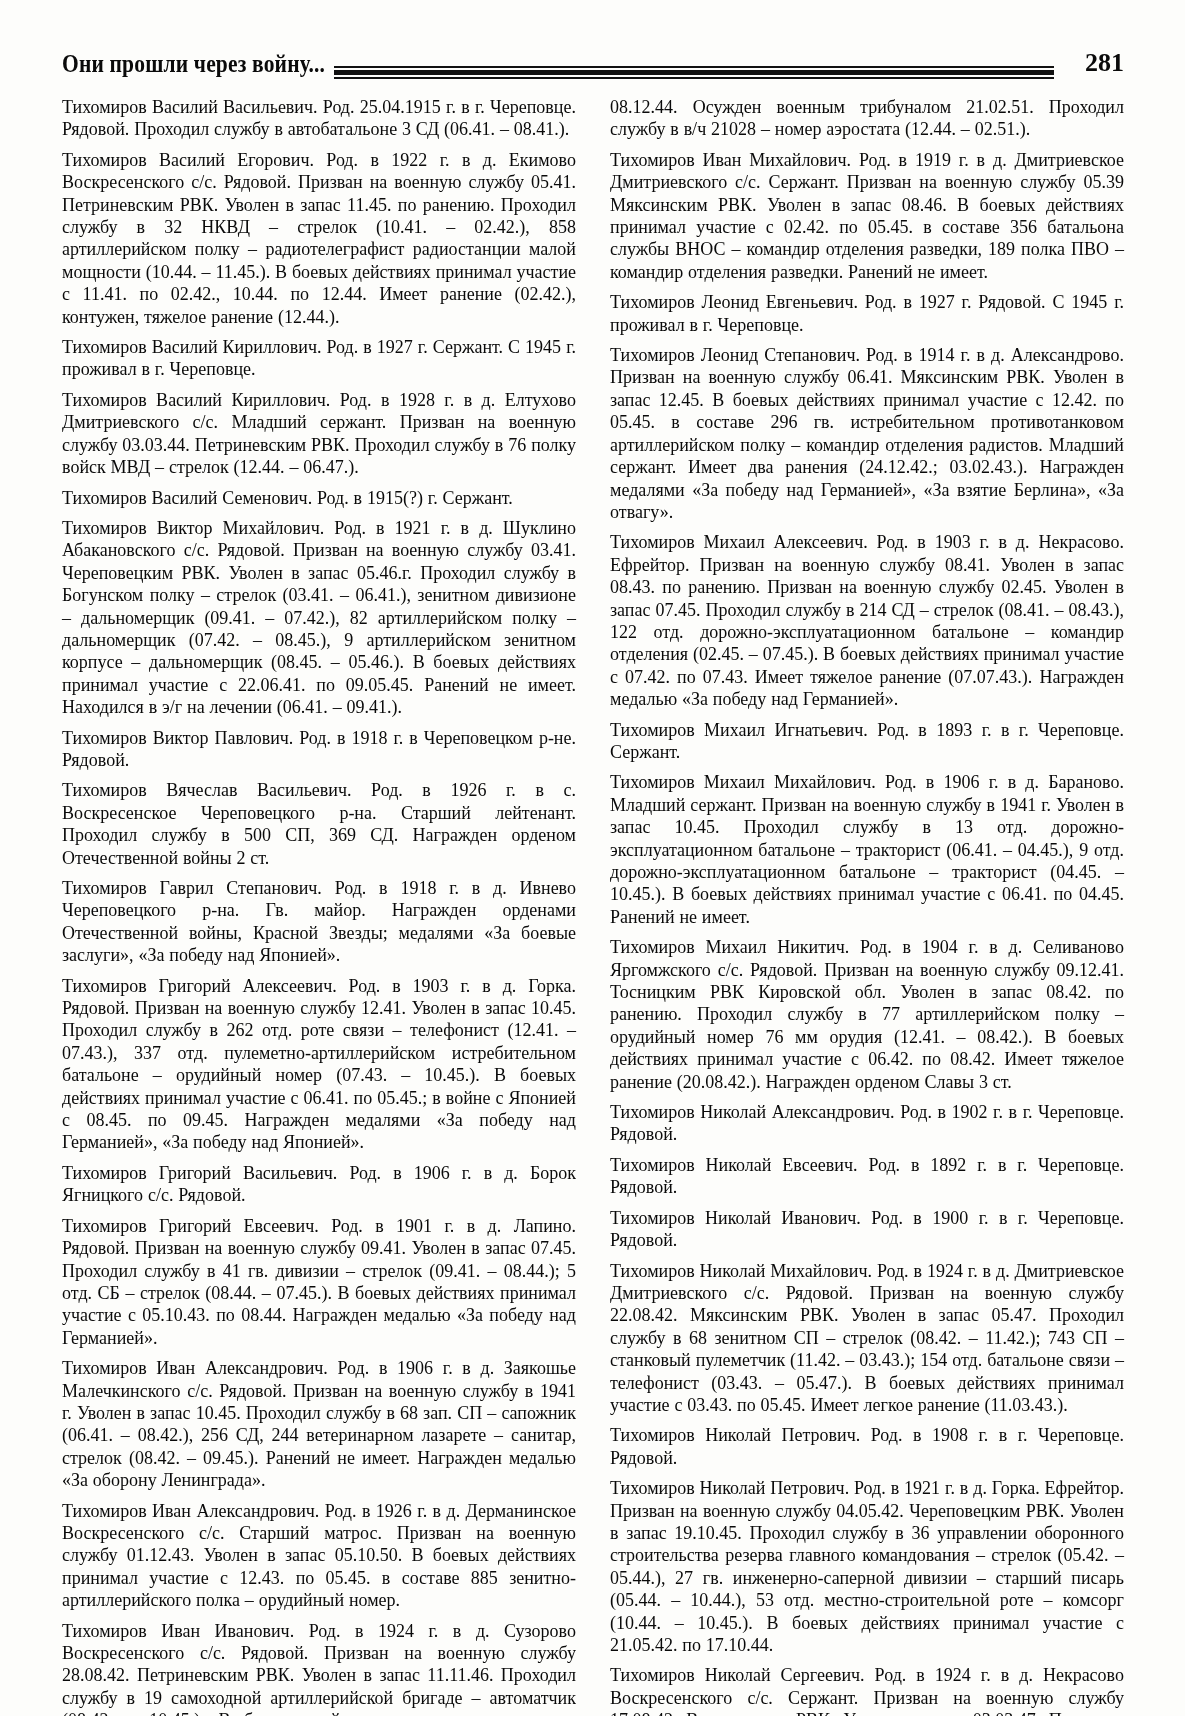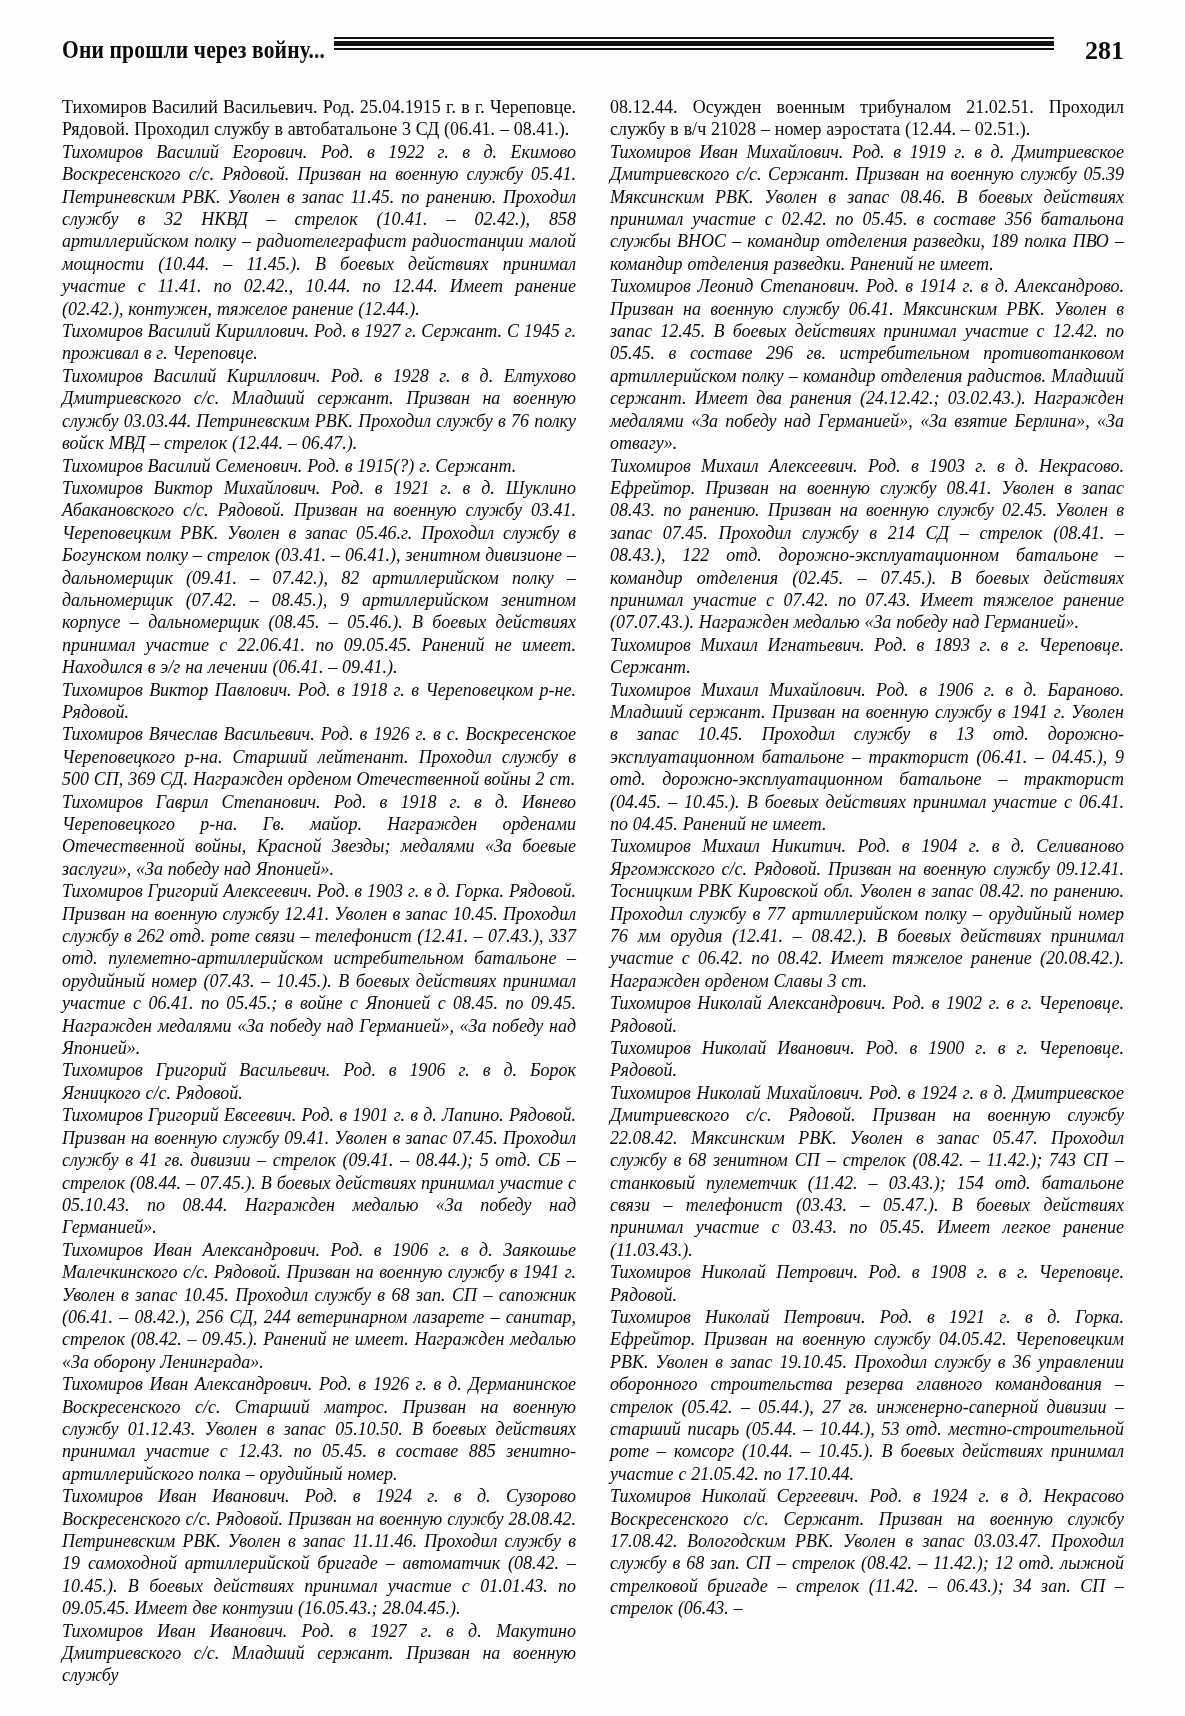--- a/index.html
+++ b/index.html
@@ -23,21 +23,21 @@
   }
 
   
   .page-header {
     position: absolute;
     left: 62px;
     top: 36px;
     width: 1062px;
     height: 42px;
     display: flex;
-    align-items: flex-start;
+    align-items: flex-end;
     gap: 6px;
   }
   .header-title {
     font-family: "Liberation Serif", "DejaVu Serif", serif;
     font-size: 25px;
     font-weight: 700;
     letter-spacing: 0.2px;
     white-space: nowrap;
     color: #0a0a0a;
     transform: scaleX(0.86);
@@ -92,21 +92,21 @@
   .entry {
     font-size: 18px;
     line-height: 22.4px;
     text-align: justify;
     text-justify: inter-word;
     margin: 0;
     hyphens: manual;
     word-spacing: 0.02em;
     color: #0a0a0a;
   }
-  .entry + .entry { margin-top: 0; font-style: italic; }
+  .entry + .entry { margin-top: 8px; }
   
   .entry.cont { text-indent: 0; }
 </style>
 </head>
 <body>
 
 <div class="page">
 
   <div class="page-header">
     <div class="header-title">Они прошли через войну...</div>
@@ -133,26 +133,28 @@
       <p class="entry">Тихомиров Григорий Евсеевич. Род. в 1901 г. в д. Лапино. Рядовой. Призван на военную службу 09.41. Уволен в запас 07.45. Проходил службу в 41 гв. дивизии – стрелок (09.41. – 08.44.); 5 отд. СБ – стрелок (08.44. – 07.45.). В боевых действиях принимал участие с 05.10.43. по 08.44. Награжден медалью «За победу над Германией».</p>
       <p class="entry">Тихомиров Иван Александрович. Род. в 1906 г. в д. Заякошье Малечкинского с/с. Рядовой. Призван на военную службу в 1941 г. Уволен в запас 10.45. Проходил службу в 68 зап. СП – сапожник (06.41. – 08.42.), 256 СД, 244 ветеринарном лазарете – санитар, стрелок (08.42. – 09.45.). Ранений не имеет. Награжден медалью «За оборону Ленинграда».</p>
       <p class="entry">Тихомиров Иван Александрович. Род. в 1926 г. в д. Дерманинское Воскресенского с/с. Старший матрос. Призван на военную службу 01.12.43. Уволен в запас 05.10.50. В боевых действиях принимал участие с 12.43. по 05.45. в составе 885 зенитно-артиллерийского полка – орудийный номер.</p>
       <p class="entry">Тихомиров Иван Иванович. Род. в 1924 г. в д. Сузорово Воскресенского с/с. Рядовой. Призван на военную службу 28.08.42. Петриневским РВК. Уволен в запас 11.11.46. Проходил службу в 19 самоходной артиллерийской бригаде – автоматчик (08.42. – 10.45.). В боевых действиях принимал участие с 01.01.43. по 09.05.45. Имеет две контузии (16.05.43.; 28.04.45.).</p>
       <p class="entry">Тихомиров Иван Иванович. Род. в 1927 г. в д. Макутино Дмитриевского с/с. Младший сержант. Призван на военную службу</p>
     </div>
 
     <div class="column">
       <p class="entry cont">08.12.44. Осужден военным трибуналом 21.02.51. Проходил службу в в/ч 21028 – номер аэростата (12.44. – 02.51.).</p>
       <p class="entry">Тихомиров Иван Михайлович. Род. в 1919 г. в д. Дмитриевское Дмитриевского с/с. Сержант. Призван на военную службу 05.39 Мяксинским РВК. Уволен в запас 08.46. В боевых действиях принимал участие с 02.42. по 05.45. в составе 356 батальона службы ВНОС – командир отделения разведки, 189 полка ПВО – командир отделения разведки. Ранений не имеет.</p>
+      <p class="entry">Тихомиров Леонид Евгеньевич. Род. в 1927 г. Рядовой. С 1945 г. проживал в г. Череповце.</p>
       <p class="entry">Тихомиров Леонид Степанович. Род. в 1914 г. в д. Александрово. Призван на военную службу 06.41. Мяксинским РВК. Уволен в запас 12.45. В боевых действиях принимал участие с 12.42. по 05.45. в составе 296 гв. истребительном противотанковом артиллерийском полку – командир отделения радистов. Младший сержант. Имеет два ранения (24.12.42.; 03.02.43.). Награжден медалями «За победу над Германией», «За взятие Берлина», «За отвагу».</p>
       <p class="entry">Тихомиров Михаил Алексеевич. Род. в 1903 г. в д. Некрасово. Ефрейтор. Призван на военную службу 08.41. Уволен в запас 08.43. по ранению. Призван на военную службу 02.45. Уволен в запас 07.45. Проходил службу в 214 СД – стрелок (08.41. – 08.43.), 122 отд. дорожно-эксплуатационном батальоне – командир отделения (02.45. – 07.45.). В боевых действиях принимал участие с 07.42. по 07.43. Имеет тяжелое ранение (07.07.43.). Награжден медалью «За победу над Германией».</p>
       <p class="entry">Тихомиров Михаил Игнатьевич. Род. в 1893 г. в г. Череповце. Сержант.</p>
       <p class="entry">Тихомиров Михаил Михайлович. Род. в 1906 г. в д. Бараново. Младший сержант. Призван на военную службу в 1941 г. Уволен в запас 10.45. Проходил службу в 13 отд. дорожно-эксплуатационном батальоне – тракторист (06.41. – 04.45.), 9 отд. дорожно-эксплуатационном батальоне – тракторист (04.45. – 10.45.). В боевых действиях принимал участие с 06.41. по 04.45. Ранений не имеет.</p>
       <p class="entry">Тихомиров Михаил Никитич. Род. в 1904 г. в д. Селиваново Яргомжского с/с. Рядовой. Призван на военную службу 09.12.41. Тосницким РВК Кировской обл. Уволен в запас 08.42. по ранению. Проходил службу в 77 артиллерийском полку – орудийный номер 76 мм орудия (12.41. – 08.42.). В боевых действиях принимал участие с 06.42. по 08.42. Имеет тяжелое ранение (20.08.42.). Награжден орденом Славы 3 ст.</p>
       <p class="entry">Тихомиров Николай Александрович. Род. в 1902 г. в г. Череповце. Рядовой.</p>
+      <p class="entry">Тихомиров Николай Евсеевич. Род. в 1892 г. в г. Череповце. Рядовой.</p>
       <p class="entry">Тихомиров Николай Иванович. Род. в 1900 г. в г. Череповце. Рядовой.</p>
       <p class="entry">Тихомиров Николай Михайлович. Род. в 1924 г. в д. Дмитриевское Дмитриевского с/с. Рядовой. Призван на военную службу 22.08.42. Мяксинским РВК. Уволен в запас 05.47. Проходил службу в 68 зенитном СП – стрелок (08.42. – 11.42.); 743 СП – станковый пулеметчик (11.42. – 03.43.); 154 отд. батальоне связи – телефонист (03.43. – 05.47.). В боевых действиях принимал участие с 03.43. по 05.45. Имеет легкое ранение (11.03.43.).</p>
       <p class="entry">Тихомиров Николай Петрович. Род. в 1908 г. в г. Череповце. Рядовой.</p>
       <p class="entry">Тихомиров Николай Петрович. Род. в 1921 г. в д. Горка. Ефрейтор. Призван на военную службу 04.05.42. Череповецким РВК. Уволен в запас 19.10.45. Проходил службу в 36 управлении оборонного строительства резерва главного командования – стрелок (05.42. – 05.44.), 27 гв. инженерно-саперной дивизии – старший писарь (05.44. – 10.44.), 53 отд. местно-строительной роте – комсорг (10.44. – 10.45.). В боевых действиях принимал участие с 21.05.42. по 17.10.44.</p>
       <p class="entry">Тихомиров Николай Сергеевич. Род. в 1924 г. в д. Некрасово Воскресенского с/с. Сержант. Призван на военную службу 17.08.42. Вологодским РВК. Уволен в запас 03.03.47. Проходил службу в 68 зап. СП – стрелок (08.42. – 11.42.); 12 отд. лыжной стрелковой бригаде – стрелок (11.42. – 06.43.); 34 зап. СП – стрелок (06.43. –</p>
     </div>
 
   </div>
 </div>
 

